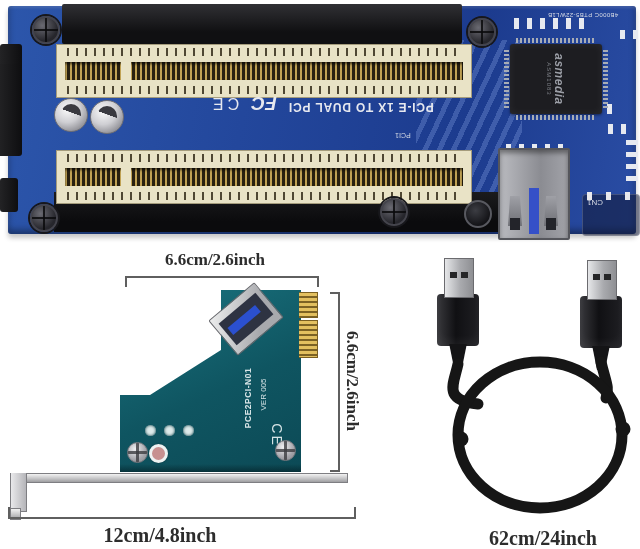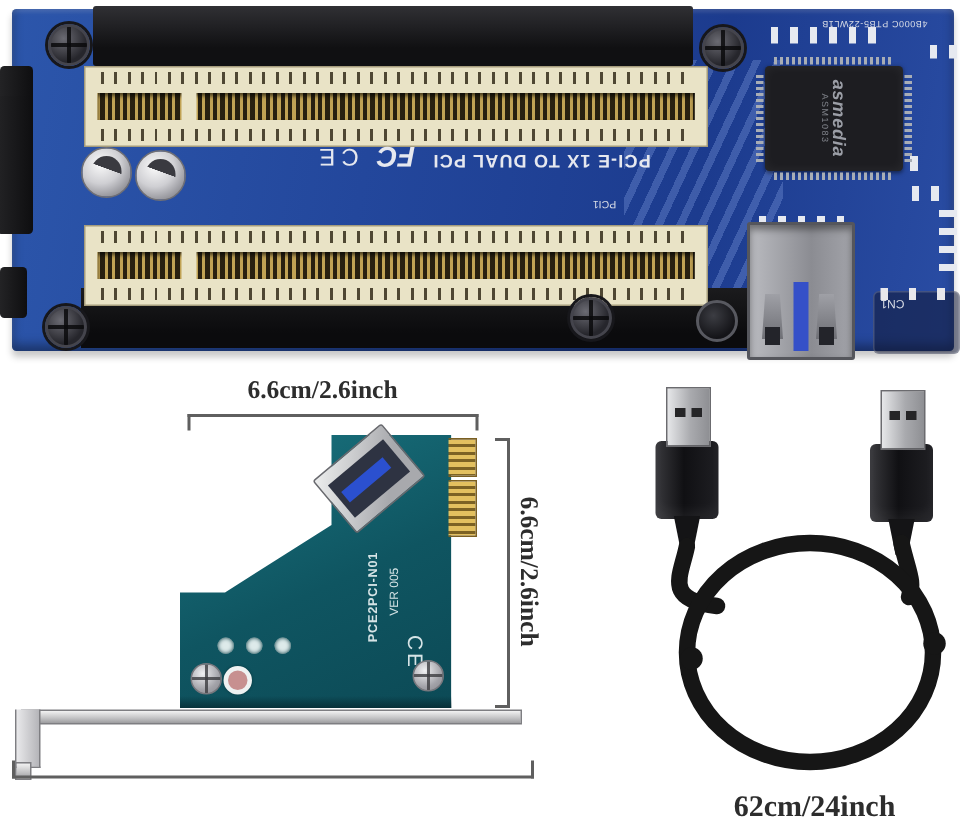--- a/index.html
+++ b/index.html
@@ -206,20 +206,21 @@
   </div>
 
   <div class="abs bracket-metal" style="left:14px;top:473px;width:332px;height:8px"></div>
   <div class="abs bracket-flange" style="left:10px;top:473px;width:15px;height:38px"></div>
   <div class="abs bracket-metal" style="left:10px;top:508px;width:9px;height:10px"></div>
 
   <div class="abs bracket-v-left" style="left:330px;top:292px;width:8px;height:176px"></div>
   <div class="abs dim-label" style="left:287px;top:371px;width:130px;font-size:17px;transform:rotate(90deg)">6.6cm/2.6inch</div>
 
   <div class="abs bracket-h-up" style="left:8px;top:507px;width:344px;height:10px"></div>
+  <div class="abs dim-label" style="left:55px;top:524px;width:210px;font-size:20px">12cm/4.8inch</div>
 
   <div class="abs usb-metal" style="left:444px;top:258px">
     <div class="usb-hole" style="left:5px"></div>
     <div class="usb-hole" style="left:16px"></div>
   </div>
   <div class="abs usb-body" style="left:437px;top:294px"></div>
   <div class="abs usb-relief" style="left:447px;top:344px"></div>
 
   <div class="abs usb-metal" style="left:587px;top:260px">
     <div class="usb-hole" style="left:5px"></div>

